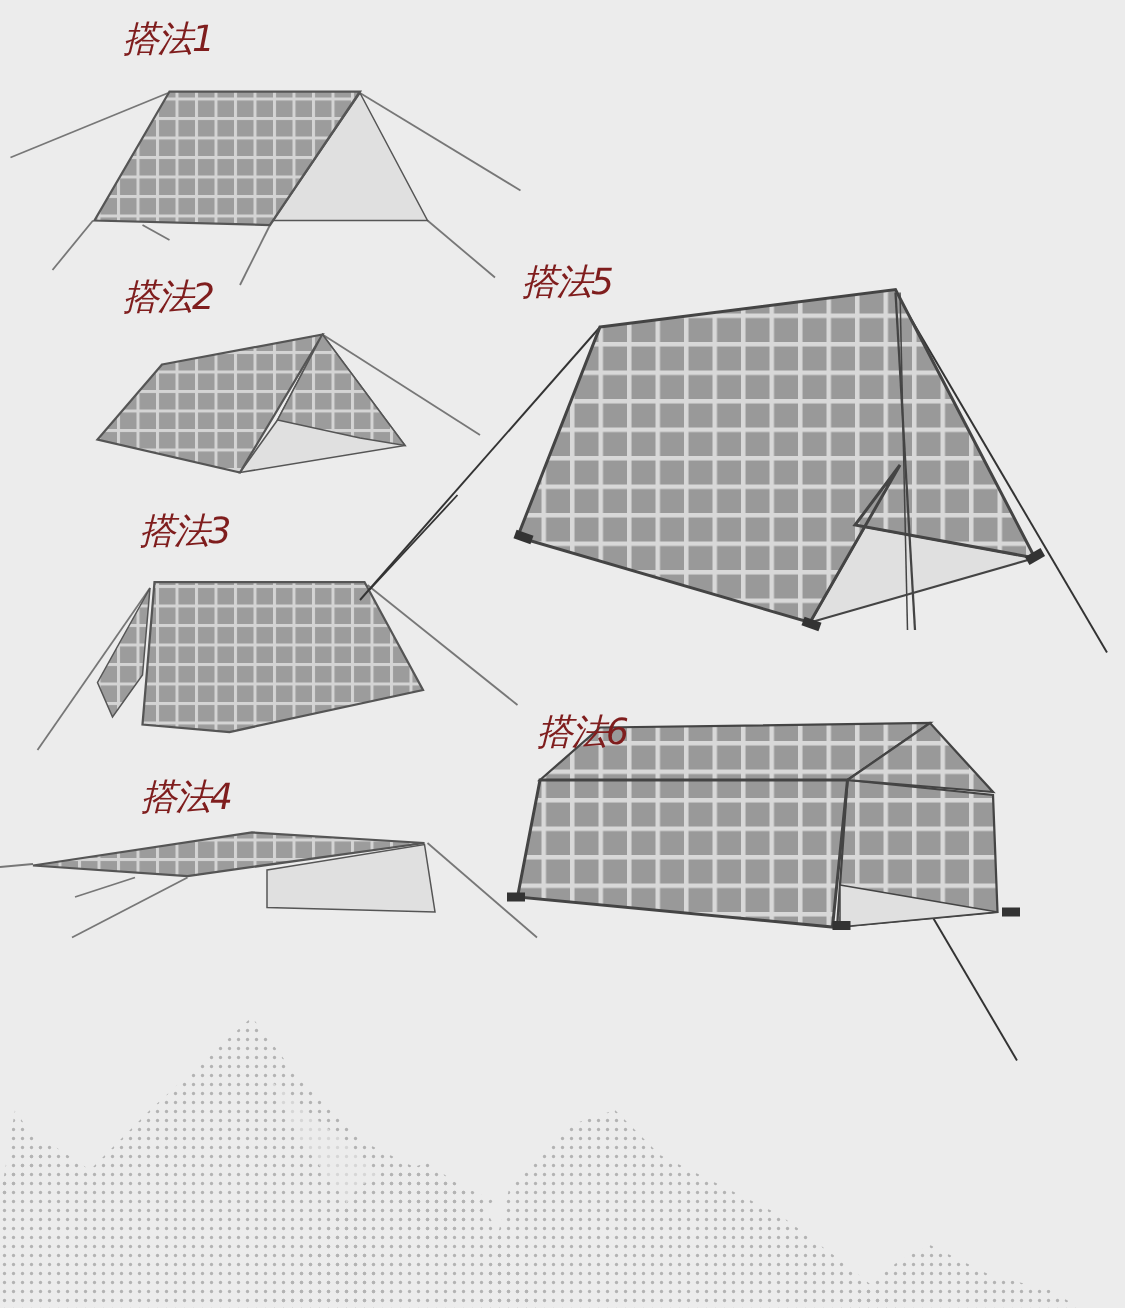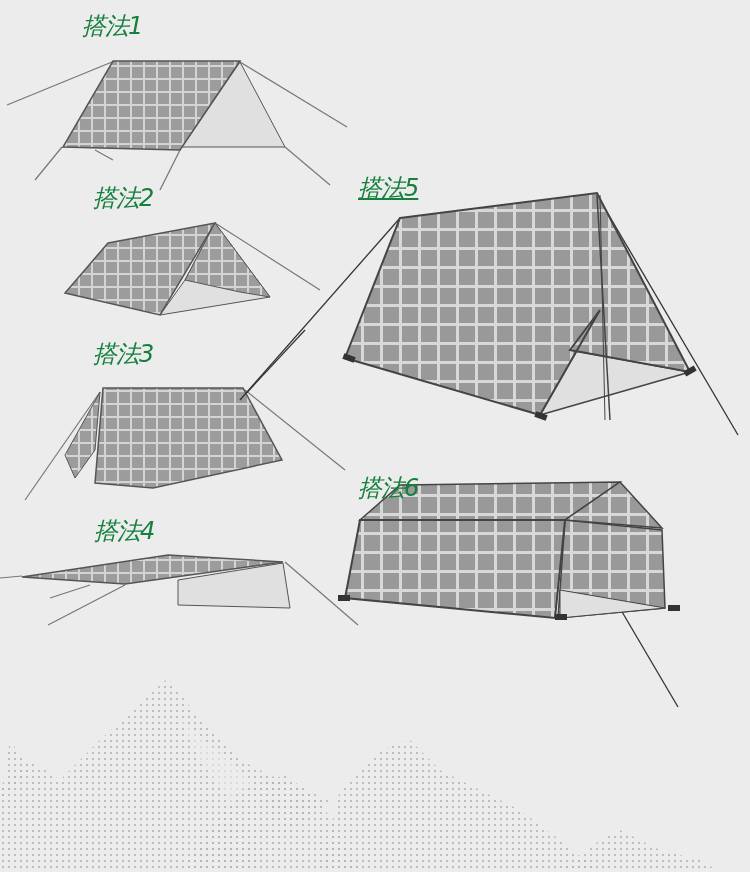--- a/index.html
+++ b/index.html
@@ -1,17 +1,17 @@
 <!DOCTYPE html>
 <html><head>
   <meta charset="utf-8">
   <style>
     html, body { margin: 0; padding: 0; }
     body { width: 750px; height: 872px; background: #ececec; overflow: hidden; position: relative; font-family: "DejaVu Sans", sans-serif; }
-    .label { position: absolute; font-family: "DejaVu Sans", sans-serif; font-size: 24px; font-style: italic; font-weight: 200; color: #15803d; letter-spacing: -1px; }
+    .label { position: absolute; font-family: "DejaVu Sans", sans-serif; font-size: 24px; font-style: italic; font-weight: 200; color: #7f1d1d; letter-spacing: -1px; }
     svg.main { position: absolute; left: 0; top: 0; }
   </style>
 </head>
 <body>
 
 <svg class="main" width="750" height="872" viewBox="0 0 750 872">
   <defs>
     <pattern id="grid" width="17" height="17" patternUnits="userSpaceOnUse">
       <rect width="17" height="17" fill="#9a9a9a"></rect>
       <rect x="0" y="0" width="3" height="17" fill="#d4d4d4"></rect>
@@ -95,17 +95,17 @@
     <polygon points="400,485 620,482 565,520 360,520" fill="url(#gridBig)" stroke="#444" stroke-width="1.5"></polygon>
     <polygon points="620,482 662,528 565,520" fill="url(#gridBig)" stroke="#444" stroke-width="1.5"></polygon>
     <polygon points="360,520 565,520 555,618 345,598" fill="url(#gridBig)" stroke="#444" stroke-width="2"></polygon>
     <rect x="338" y="595" width="12" height="6" fill="#333"></rect>
     <rect x="555" y="614" width="12" height="6" fill="#333"></rect>
     <rect x="668" y="605" width="12" height="6" fill="#333"></rect>
   </g>
 </svg>
 
 <div class="label" style="left:82px; top:10px;">搭法1</div>
-<div class="label" style="left:82px; top:182px;margin-left:11px;">搭法2</div>
+<div class="label" style="left:82px; top:182px;">搭法2</div>
 <div class="label" style="left:93px; top:338px;">搭法3</div>
 <div class="label" style="left:94px; top:515px;">搭法4</div>
-<div class="label" style="left:358px; top:172px;text-decoration:underline;">搭法5</div>
+<div class="label" style="left:348px; top:172px;">搭法5</div>
 <div class="label" style="left:358px; top:437px;margin-top:35px;">搭法6</div>
 
 </body></html>

